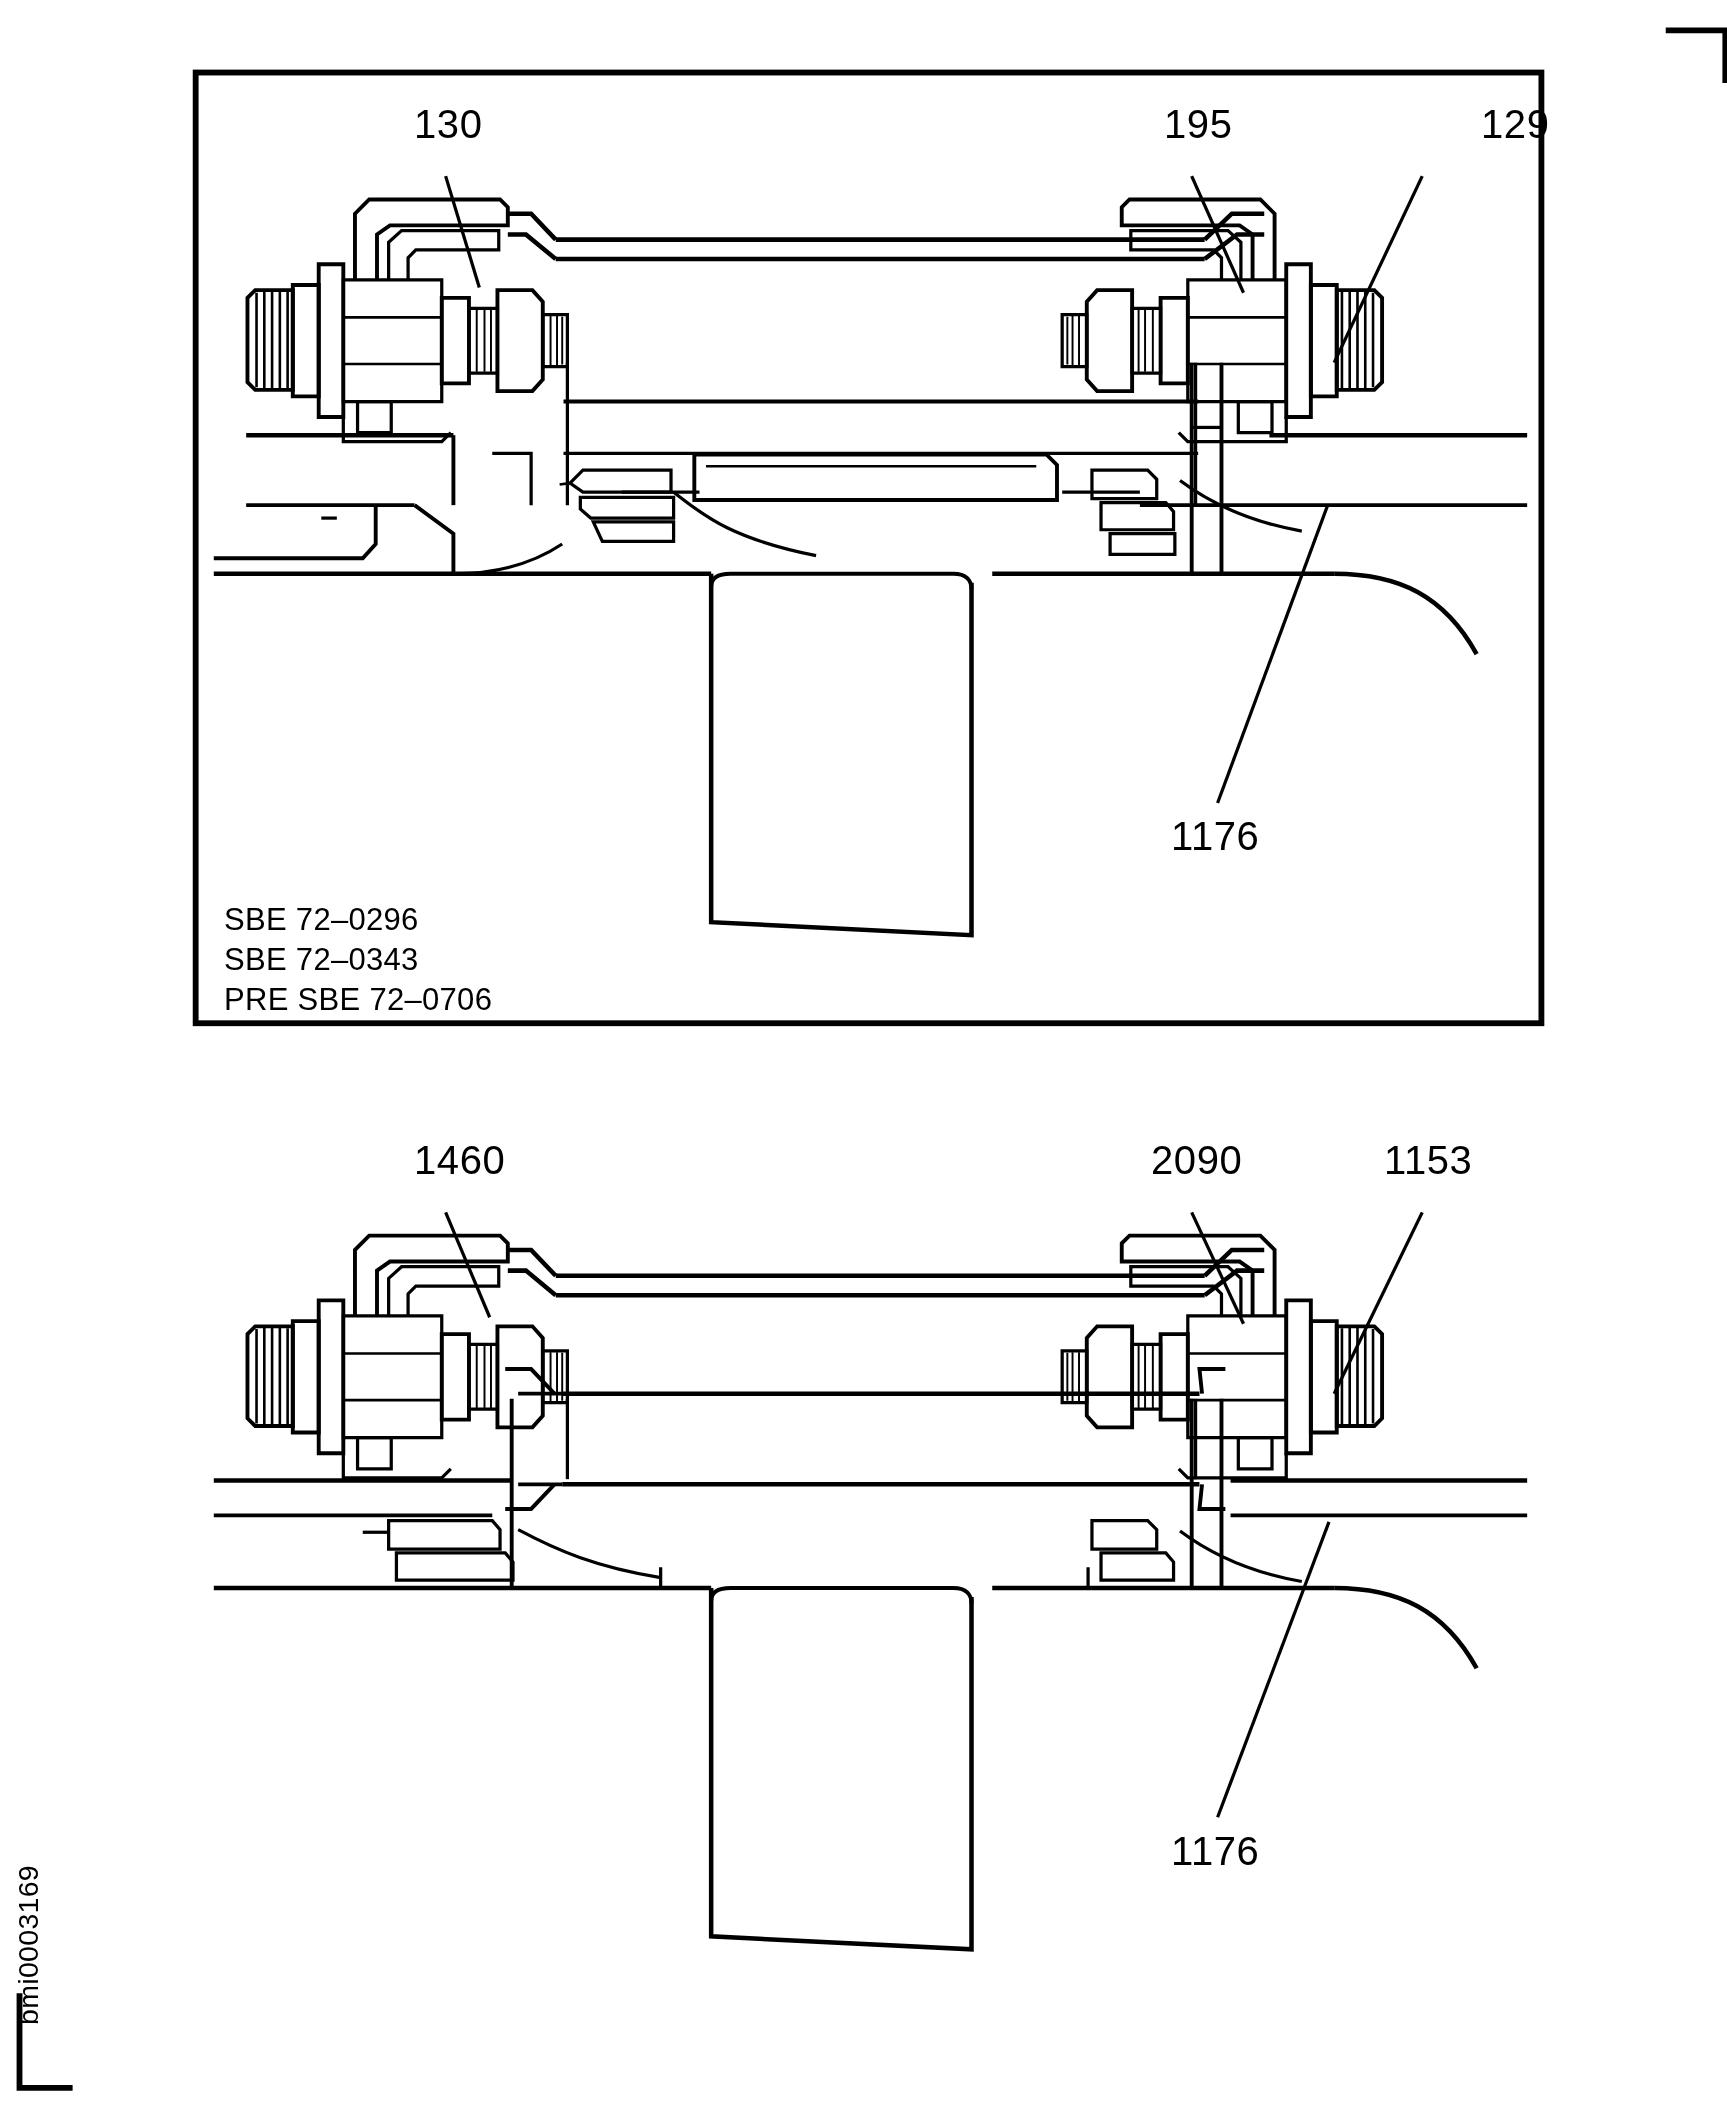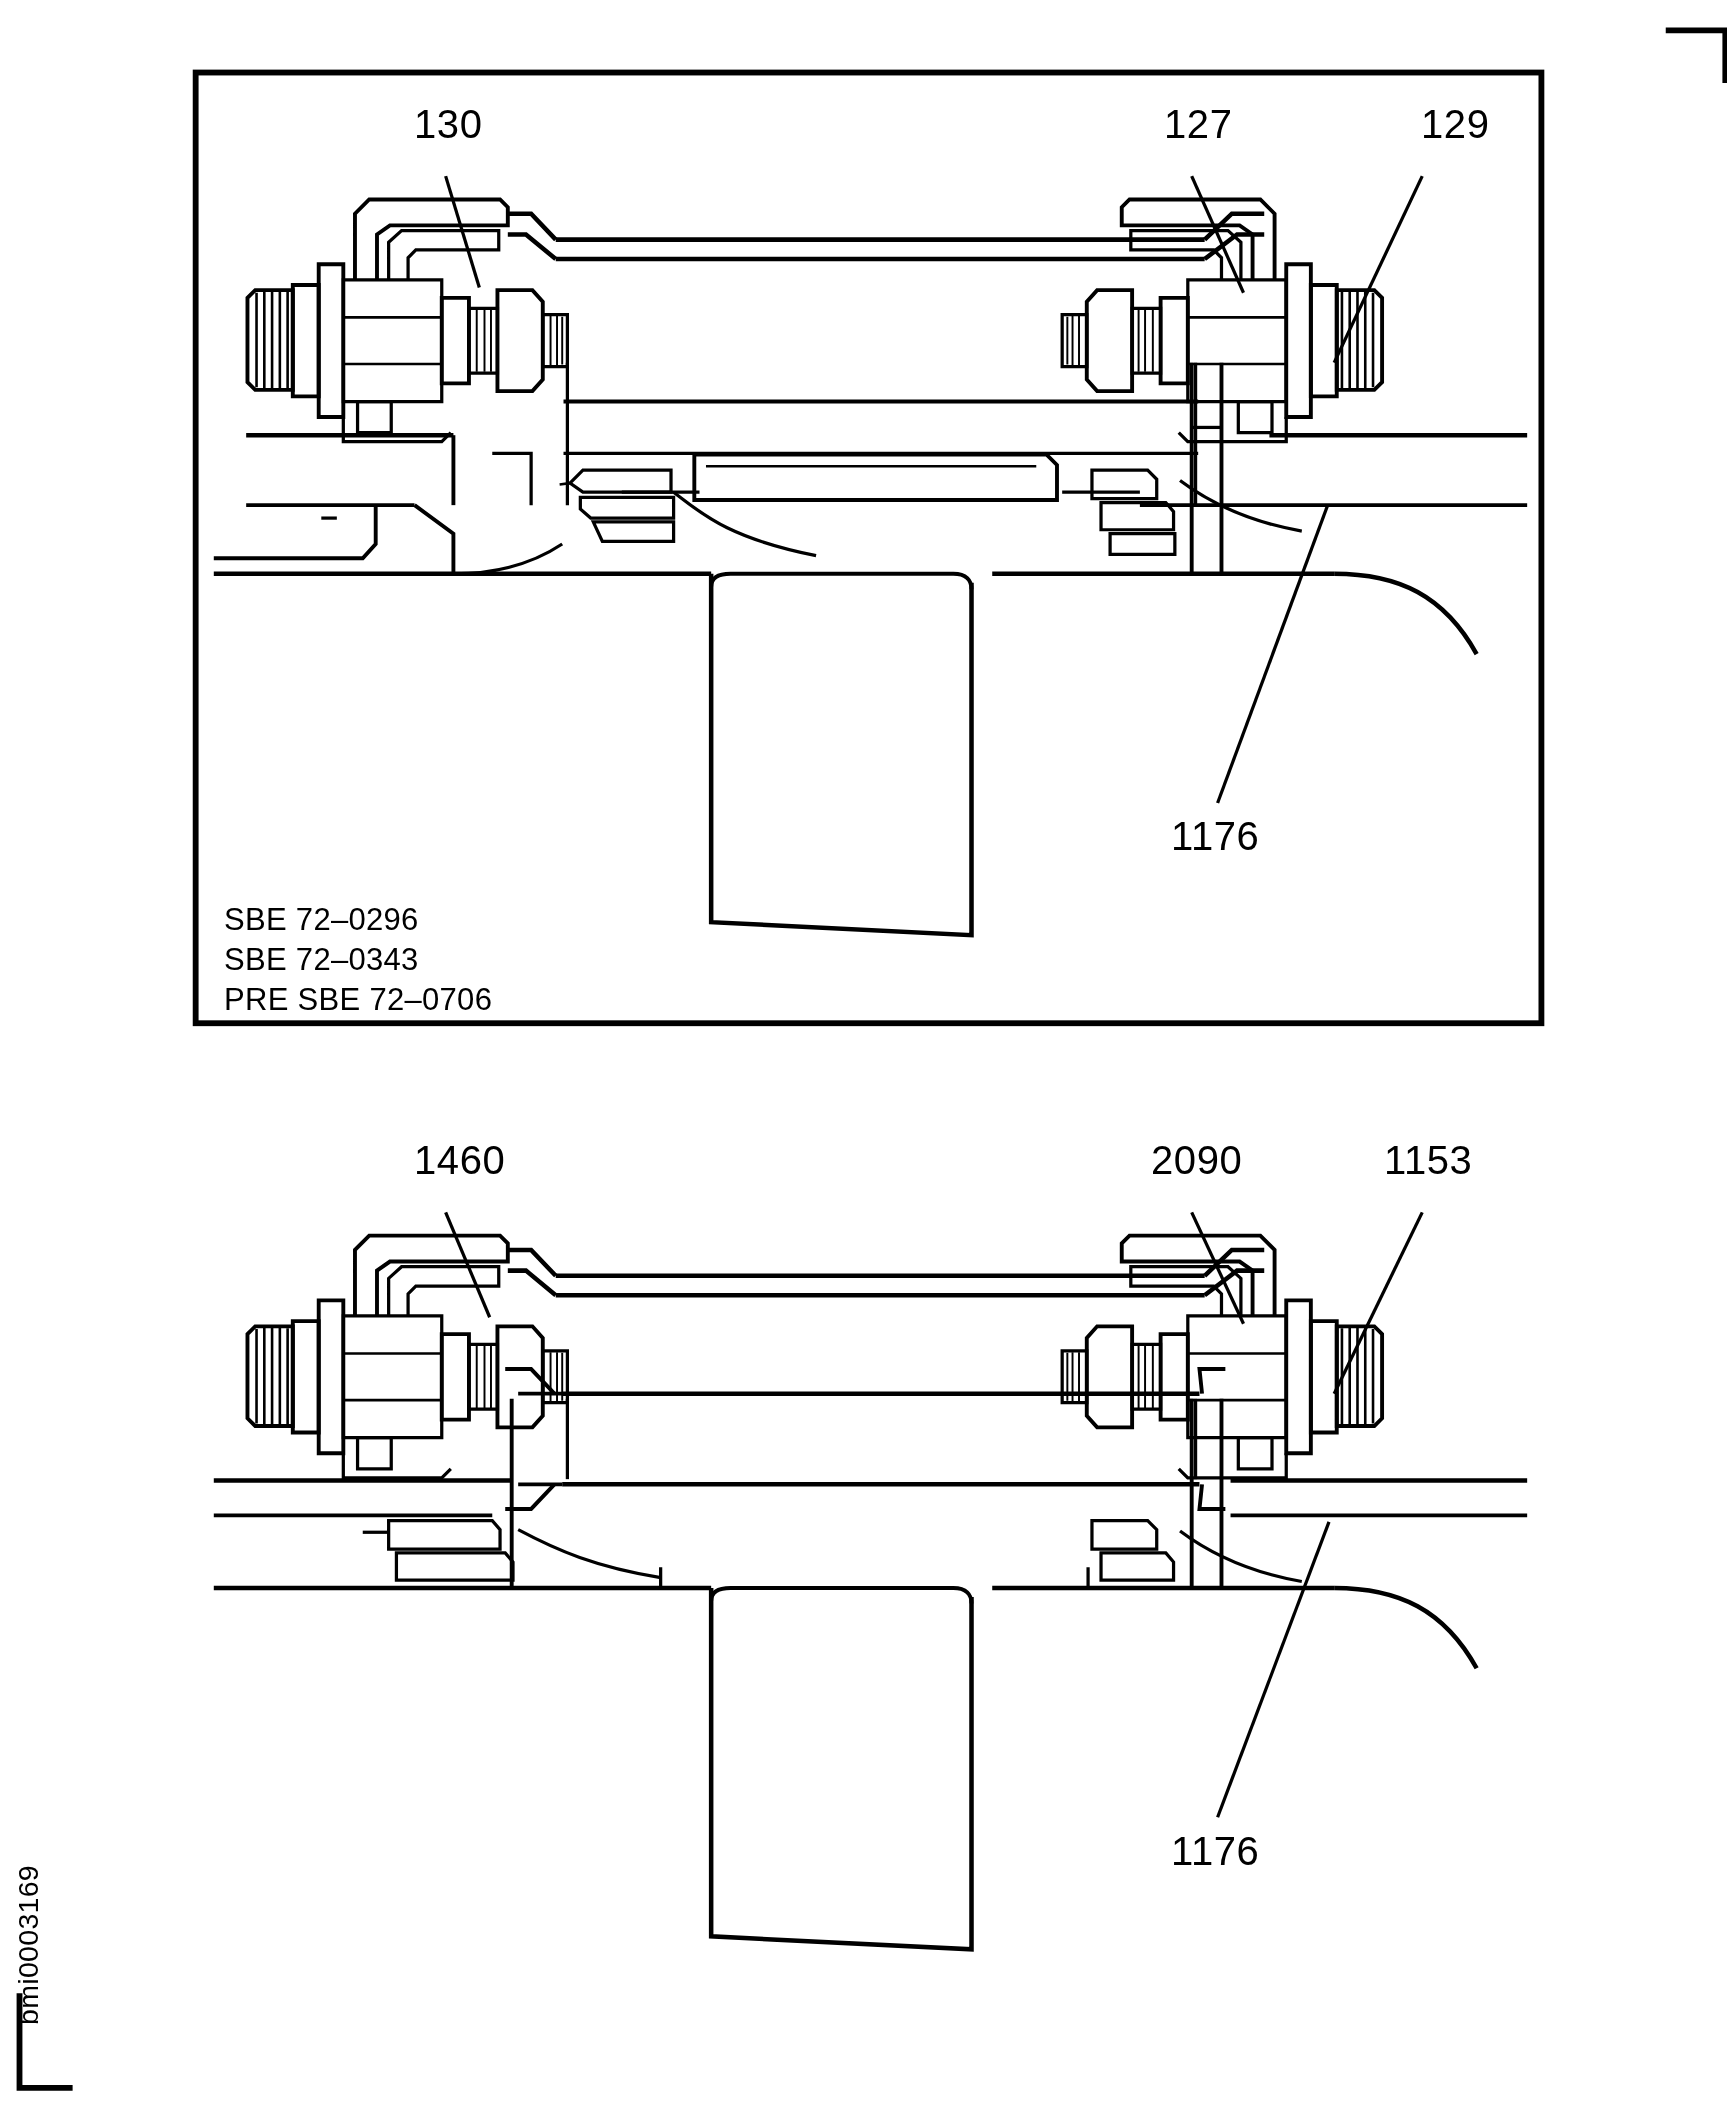--- a/index.html
+++ b/index.html
@@ -215,23 +215,23 @@
   </g>
 
   <g fill="none" stroke="#000" stroke-width="9">
     <path d="M30,3078 L30,3224 L112,3224"></path>
   </g>
 
 </svg>
 
 <div class="lbl" style="left:414px;top:104px;">130</div>
 
-<div class="lbl" style="left:1164px;top:104px;">127</div>
-
-<div class="lbl" style="left:1421px;top:104px;text-align:center;">129</div>
+<div class="lbl" style="left:1164px;top:104px;">195</div>
+
+<div class="lbl" style="left:1481px;top:104px;text-align:center;">129</div>
 
 <div class="lbl" style="left:1171px;top:816px;">1176</div>
 
 <div class="sbe" style="left:214px;top:900px;">SBE 72–0296</div>
 <div class="sbe" style="left:214px;top:940px;">SBE 72–0343</div>
 <div class="sbe" style="left:214px;top:980px;">PRE SBE 72–0706</div>
 
 <div class="lbl" style="left:414px;top:1140px;">1460</div>
 
 <div class="lbl" style="left:1151px;top:1140px;">2090</div>

